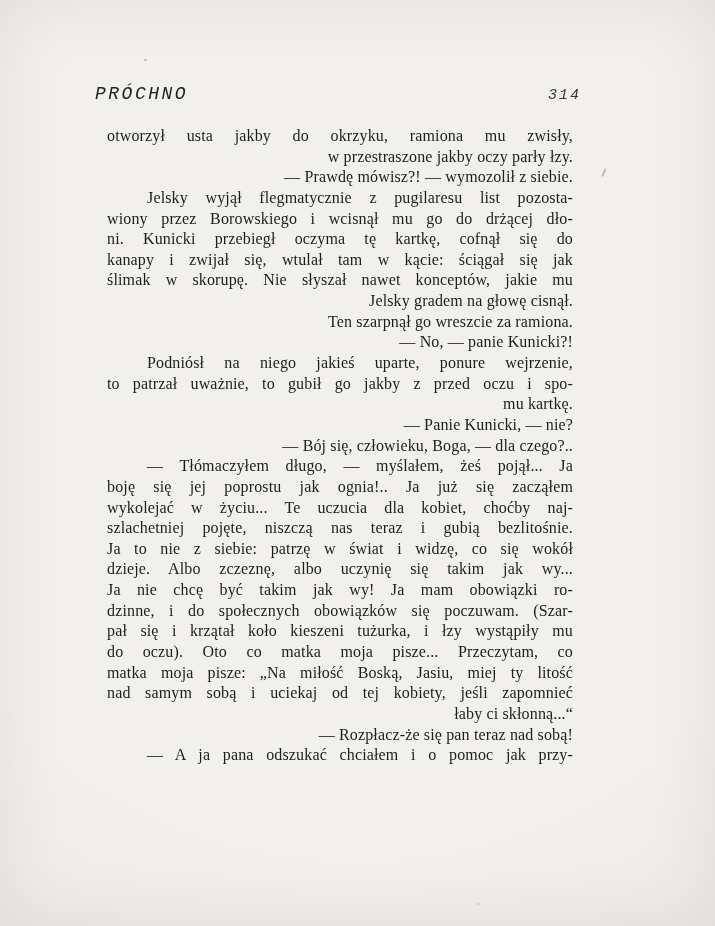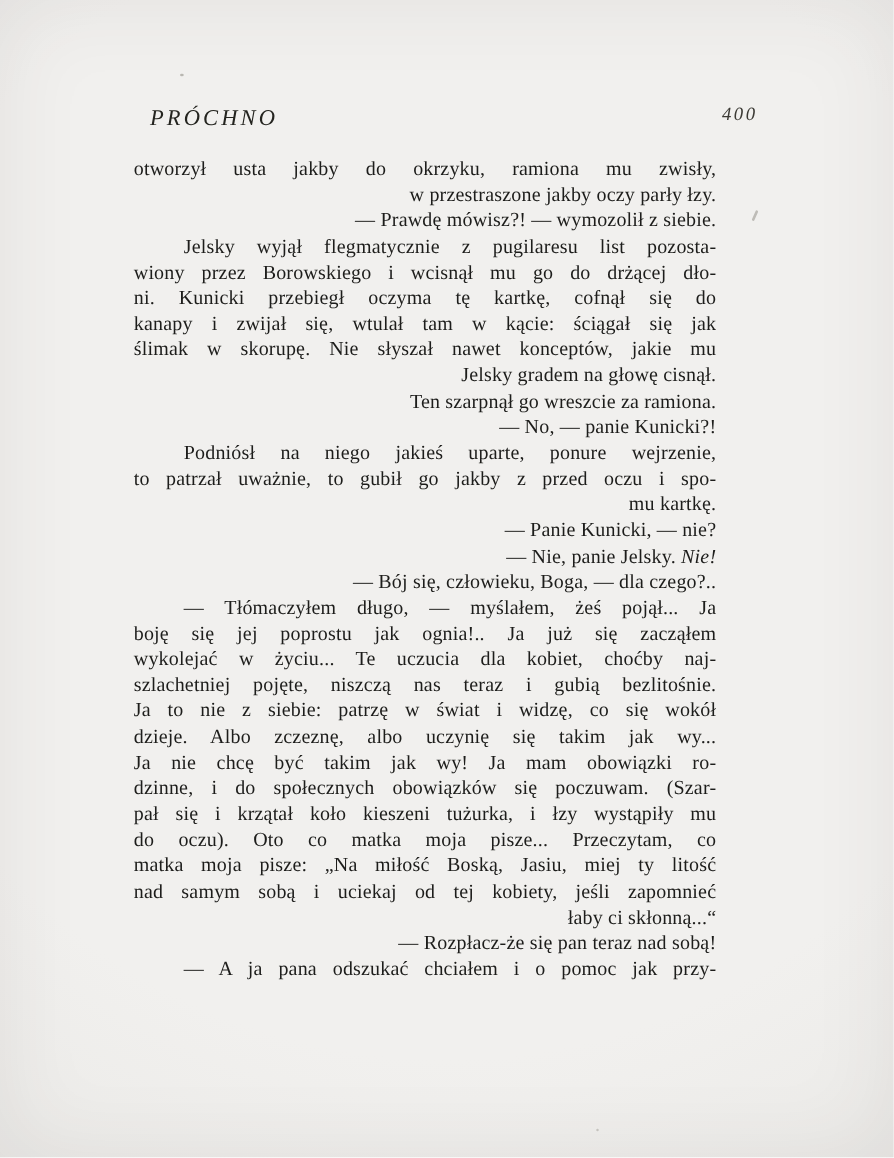--- a/index.html
+++ b/index.html
@@ -14,26 +14,27 @@
     position: relative;
     width: 715px;
     height: 926px;
     background:
       radial-gradient(ellipse 120% 90% at 50% 42%, #f1f0ee 55%, #e9e8e5 88%, #e3e2df 100%);
     box-shadow: inset 0 0 70px rgba(60,55,45,0.08);
     color: #1d1d1b;
   }
   .header {
     position: absolute;
-    left: 120px;
+    left: 95px;
     top: 84px;
     width: 486px;
     display: flex;
     justify-content: space-between;
-    align-items: flex-start;
+    align-items: flex-end;
+    font-family: Liberation Mono, monospace;
   }
   .title {
     font-style: italic;
     font-size: 18px;
     letter-spacing: 2.5px;
     color: #24241f;
   }
   .folio {
     font-style: italic;
     font-size: 15px;
@@ -73,40 +74,39 @@
     border-radius: 1px; transform: rotate(24deg); opacity: 0.5;
   }
   .s3 { left: 477px; top: 903px; width: 2px; height: 2px; opacity: 0.4; }
 </style>
 </head>
 <body>
 
 <div class="page">
   <div class="header">
     <span class="title">PRÓCHNO</span>
-    <span class="folio">400</span>
+    <span class="folio">314</span>
   </div>
 
   <div class="text-block">
       <div class="line fill"><span>otworzył usta jakby do okrzyku, ramiona mu zwisły,</span></div>
       <div class="line"><span>w przestraszone jakby oczy parły łzy.</span></div>
       <div class="line indent"><span>— Prawdę mówisz?! — wymozolił z siebie.</span></div>
       <div class="line indent fill"><span>Jelsky wyjął flegmatycznie z pugilaresu list pozosta-</span></div>
       <div class="line fill"><span>wiony przez Borowskiego i wcisnął mu go do drżącej dło-</span></div>
       <div class="line fill"><span>ni. Kunicki przebiegł oczyma tę kartkę, cofnął się do</span></div>
       <div class="line fill"><span>kanapy i zwijał się, wtulał tam w kącie: ściągał się jak</span></div>
       <div class="line fill"><span>ślimak w skorupę. Nie słyszał nawet konceptów, jakie mu</span></div>
       <div class="line"><span>Jelsky gradem na głowę cisnął.</span></div>
       <div class="line indent"><span>Ten szarpnął go wreszcie za ramiona.</span></div>
       <div class="line indent"><span>— No, — panie Kunicki?!</span></div>
       <div class="line indent fill"><span>Podniósł na niego jakieś uparte, ponure wejrzenie,</span></div>
       <div class="line fill"><span>to patrzał uważnie, to gubił go jakby z przed oczu i spo-</span></div>
       <div class="line"><span>mu kartkę.</span></div>
       <div class="line indent"><span>— Panie Kunicki, — nie?</span></div>
-      <div class="line indent"><span>— Nie, panie Jelsky. </span><span class="it">Nie!</span></div>
       <div class="line indent"><span>— Bój się, człowieku, Boga, — dla czego?..</span></div>
       <div class="line indent fill"><span>— Tłómaczyłem długo, — myślałem, żeś pojął... Ja</span></div>
       <div class="line fill"><span>boję się jej poprostu jak ognia!.. Ja już się zacząłem</span></div>
       <div class="line fill"><span>wykolejać w życiu... Te uczucia dla kobiet, choćby naj-</span></div>
       <div class="line fill"><span>szlachetniej pojęte, niszczą nas teraz i gubią bezlitośnie.</span></div>
       <div class="line fill"><span>Ja to nie z siebie: patrzę w świat i widzę, co się wokół</span></div>
       <div class="line fill"><span>dzieje. Albo zczeznę, albo uczynię się takim jak wy...</span></div>
       <div class="line fill"><span>Ja nie chcę być takim jak wy! Ja mam obowiązki ro-</span></div>
       <div class="line fill"><span>dzinne, i do społecznych obowiązków się poczuwam. (Szar-</span></div>
       <div class="line fill"><span>pał się i krzątał koło kieszeni tużurka, i łzy wystąpiły mu</span></div>

